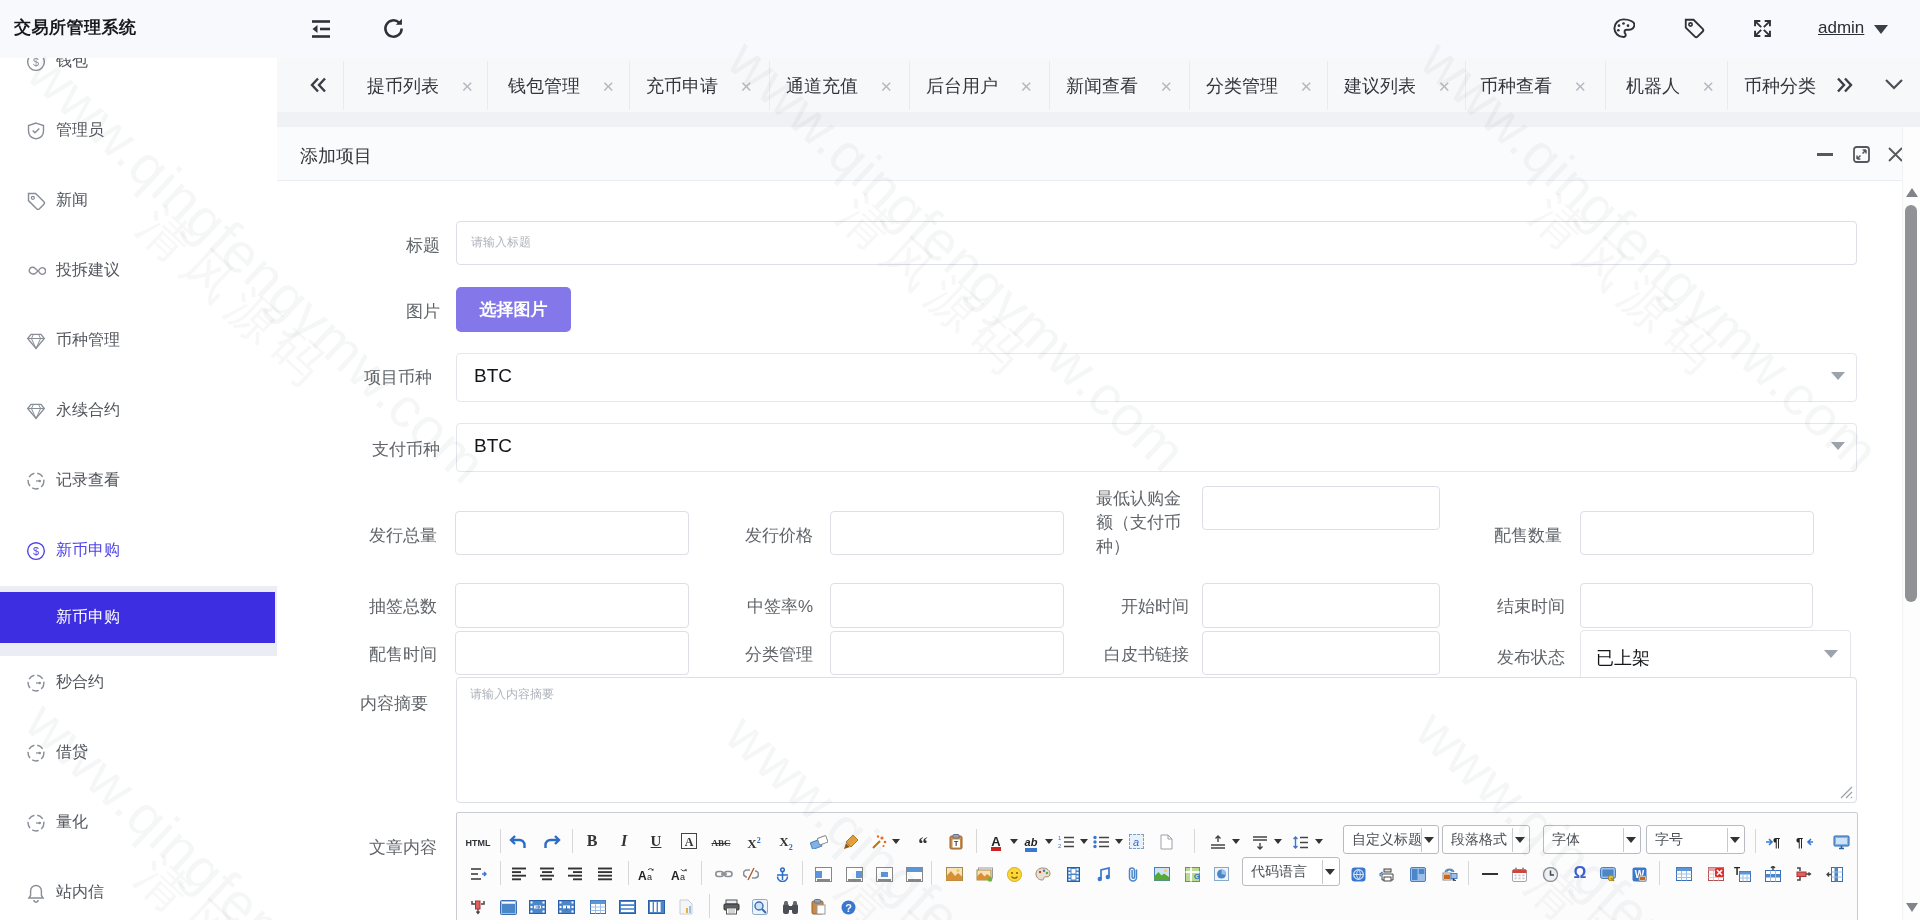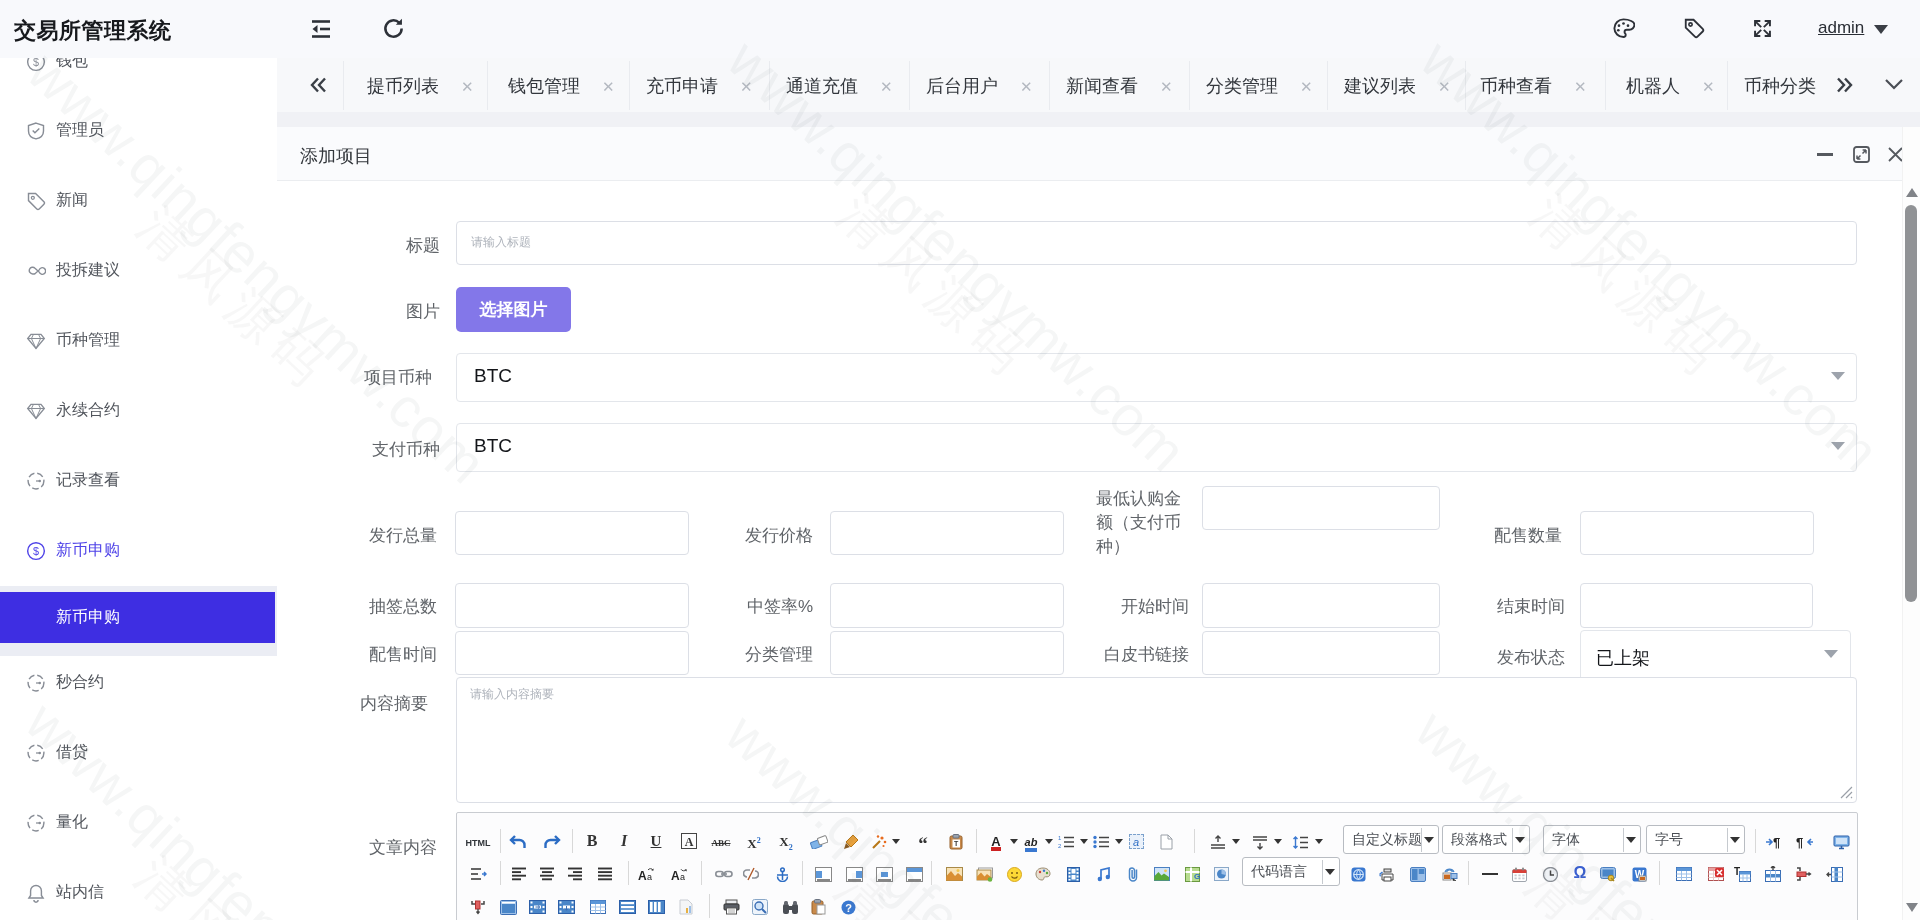--- a/index.html
+++ b/index.html
@@ -1,21 +1,21 @@
 <!DOCTYPE html>
 <html lang="zh"><head>
 <meta charset="utf-8">
 <title>交易所管理系统</title>
 <style>
 *{margin:0;padding:0;box-sizing:border-box;}
 html,body{width:1920px;height:920px;overflow:hidden;background:#fff;
   font-family:"Liberation Sans",sans-serif;-webkit-font-smoothing:antialiased;}
 
 #hdr{position:absolute;left:0;top:0;width:1920px;height:58px;background:#f8f9fc;}
-#hdr .logo{position:absolute;left:14px;top:16px;font-size:22px;font-weight:bold;color:#17191d;letter-spacing:0.5px;}
+#hdr .logo{position:absolute;left:14px;top:16px;font-size:17px;font-weight:bold;color:#17191d;letter-spacing:0.5px;}
 .hicon{position:absolute;color:#2d3138;}
 
 #side{position:absolute;left:0;top:58px;width:277px;height:862px;background:#fff;overflow:hidden;}
 .mi{position:absolute;left:0;width:277px;height:56px;}
 .mi .mico{position:absolute;left:26px;top:50%;margin-top:-10px;width:20px;height:20px;}
 .mi .mtxt{position:absolute;left:56px;top:50%;margin-top:-11px;font-size:16px;color:#51555c;}
 .mi.act .mtxt{color:#4f43e8;}
 #subwrap{position:absolute;left:0;top:528px;width:277px;height:70px;background:#ebedf4;}
 #subact{position:absolute;left:0;top:6px;width:275px;height:51px;background:#3e2ee2;}
 #subact span{position:absolute;left:56px;top:15px;font-size:16px;color:#fff;}

